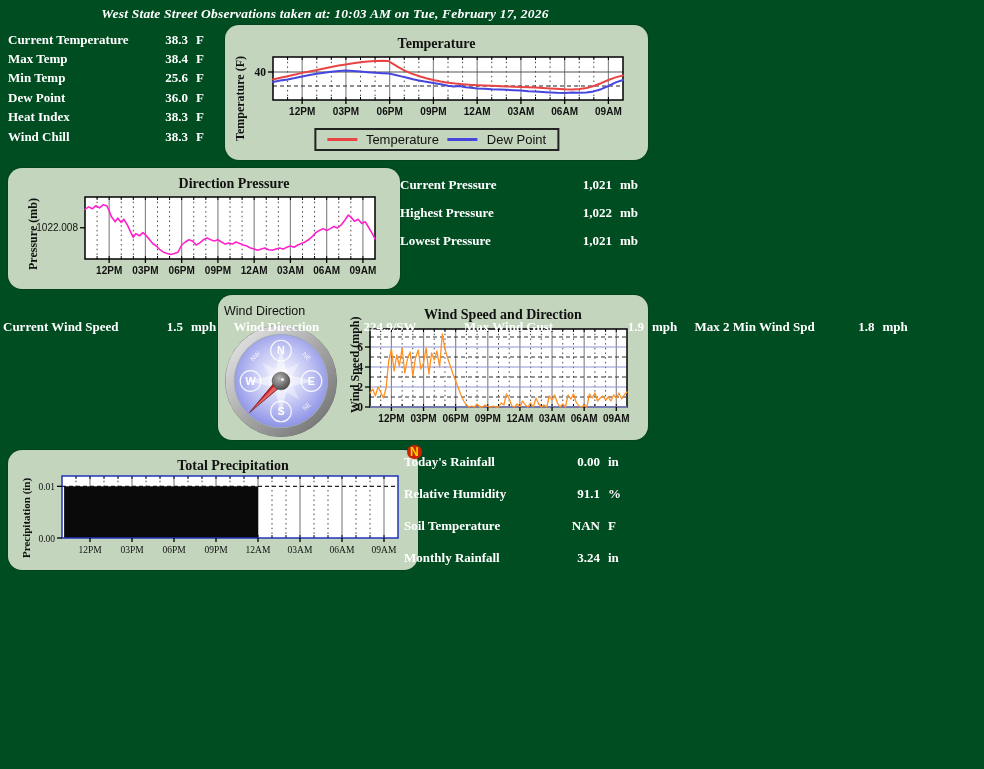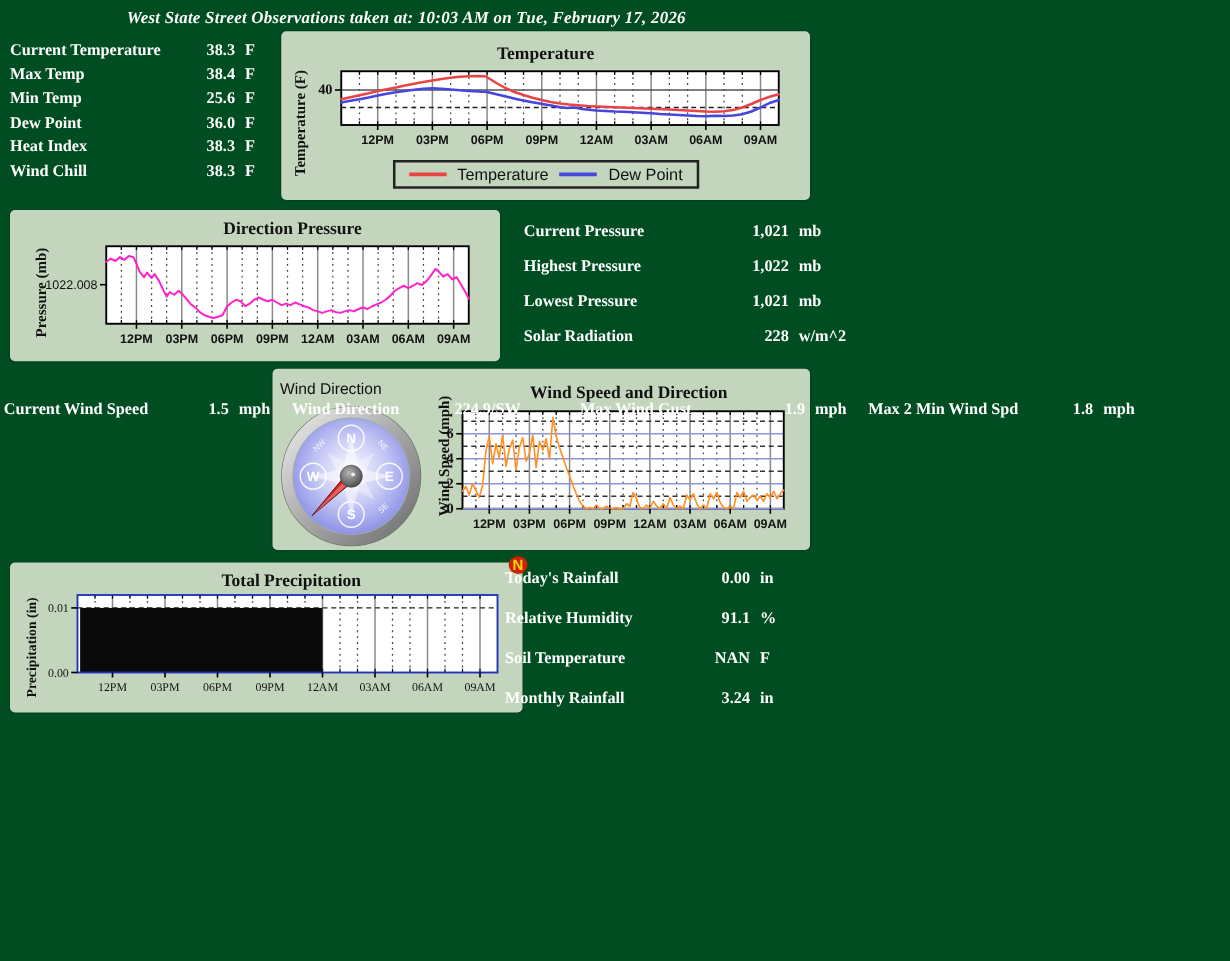--- a/index.html
+++ b/index.html
@@ -6,21 +6,21 @@
   body{
     width:984px;height:769px;position:relative;overflow:hidden;
     background:#004d21;
     font-family:"Liberation Serif",serif;
   }
   .page-title{
     position:absolute;left:0;top:6px;width:650px;text-align:center;
     color:#ffffff;font-weight:bold;font-size:13.5px;letter-spacing:.2px;font-style:italic;
   }
   .panel{
-    position:absolute;background:#c3d5bc;border-radius:4px;
+    position:absolute;background:#c3d5bc;border-radius:14px;
     box-shadow:0 0 0 1px rgba(0,0,0,.12);
   }
   .stats{position:absolute;color:#ffffff;font-weight:bold;font-size:13px;z-index:5}
   .stat-row{display:grid;align-items:center;white-space:nowrap}
   .stat-value{text-align:right}
   .stat-unit{padding-left:8px}
   .temp-stats .stat-row{grid-template-columns:148px 32px 20px;height:19.4px}
   .press-stats{display:flex;flex-direction:column;gap:10px}
   .press-stats .stat-row{grid-template-columns:160px 52px 44px;height:18px}
   .wind-stats{display:flex;flex-direction:row;gap:10.5px}
@@ -286,40 +286,35 @@
       <text x="264.4166666666667" y="79" text-anchor="middle" font-size="10" font-family="Liberation Sans, sans-serif" font-weight="bold" fill="#111">03AM</text>
       <line x1="300.6666666666667" y1="64" x2="300.6666666666667" y2="68" stroke="#000" stroke-width="1.3"></line>
       <text x="300.6666666666667" y="79" text-anchor="middle" font-size="10" font-family="Liberation Sans, sans-serif" font-weight="bold" fill="#111">06AM</text>
       <line x1="336.9166666666667" y1="64" x2="336.9166666666667" y2="68" stroke="#000" stroke-width="1.3"></line>
       <text x="336.9166666666667" y="79" text-anchor="middle" font-size="10" font-family="Liberation Sans, sans-serif" font-weight="bold" fill="#111">09AM</text>
       <line x1="54" y1="32.751999999998816" x2="59" y2="32.751999999998816" stroke="#000" stroke-width="1.3"></line>
       <text x="52" y="36.251999999998816" text-anchor="end" font-size="10" font-family="Liberation Sans, sans-serif" font-weight="normal" fill="#111">1022.008</text>
     </svg>
 </div>
 
-<div class="stats press-stats" style="left:419px;top:176px">
+<div class="stats press-stats" style="left:400px;top:176px">
   <div class="stat-row">
     <span class="stat-label">Current Pressure</span>
       <span class="stat-value">1,021</span>
       <span class="stat-unit">mb</span>
   </div>
   <div class="stat-row">
     <span class="stat-label">Highest Pressure</span>
       <span class="stat-value">1,022</span>
       <span class="stat-unit">mb</span>
   </div>
   <div class="stat-row">
     <span class="stat-label">Lowest Pressure</span>
       <span class="stat-value">1,021</span>
       <span class="stat-unit">mb</span>
-  </div>
-  <div class="stat-row">
-    <span class="stat-label">Solar Radiation</span>
-      <span class="stat-value">228</span>
-      <span class="stat-unit">w/m^2</span>
   </div>
 </div>
 
 <div class="stats wind-stats" style="left:3px;top:318px">
   <div class="stat-row">
     <span class="stat-label">Current Wind Speed</span>
       <span class="stat-value">1.5</span>
       <span class="stat-unit">mph</span>
   </div>
   <div class="stat-row">

